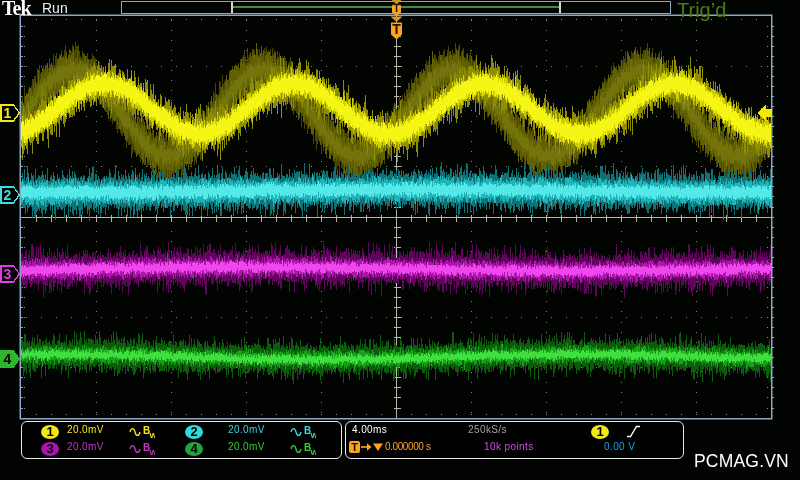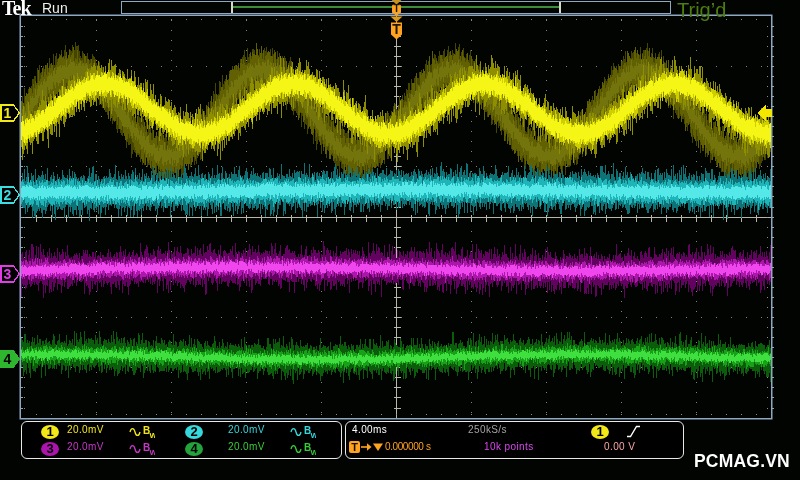--- a/index.html
+++ b/index.html
@@ -122,15 +122,15 @@
         <path d="M1 11.5H4.5L10.5 1.5H14" stroke="#fff" stroke-width="1.4" fill="none" stroke-linejoin="miter" stroke-linecap="butt"></path>
       </svg>
  <span class="abs" style="left:3px;top:19px;width:11px;height:12px;background:#ffa21f;border-radius:2px;color:#1a1200;font-size:11px;font-weight:bold;text-align:center;line-height:12px;">T</span>
  <svg class="abs" style="left:15px;top:19px;" width="24" height="12" viewBox="0 0 24 12">
         <path d="M0 6H7" stroke="#ffa21f" stroke-width="1.6" fill="none"></path>
         <path d="M6 2.2L10.5 6L6 9.8Z" fill="#ffa21f"></path>
         <path d="M12 2.5h10L17 10Z" fill="#ffa21f"></path>
       </svg>
  <span class="abs rdout" style="left:39px;top:19px;color:#ffa21f;letter-spacing:-0.4px;">0.000000 s</span>
  <span class="abs rdout" style="left:138px;top:19px;color:#d946ef;">10k points</span>
- <span class="abs rdout" style="left:258px;top:19px;color:#fca5a5;">0.00 V</span>
+ <span class="abs rdout" style="left:258px;top:19px;color:#0ea5e9;">0.00 V</span>
 </div>
-<div class="abs" style="left:694px;top:451px;color:#fff;font-size:17.5px;font-weight:bold;letter-spacing:0.2px;">PCMAG.VN</div>
+<div class="abs" style="left:694px;top:451px;color:#fff;font-size:17.5px;font-weight:normal;letter-spacing:0.2px;">PCMAG.VN</div>
 </div>
 </body></html>

